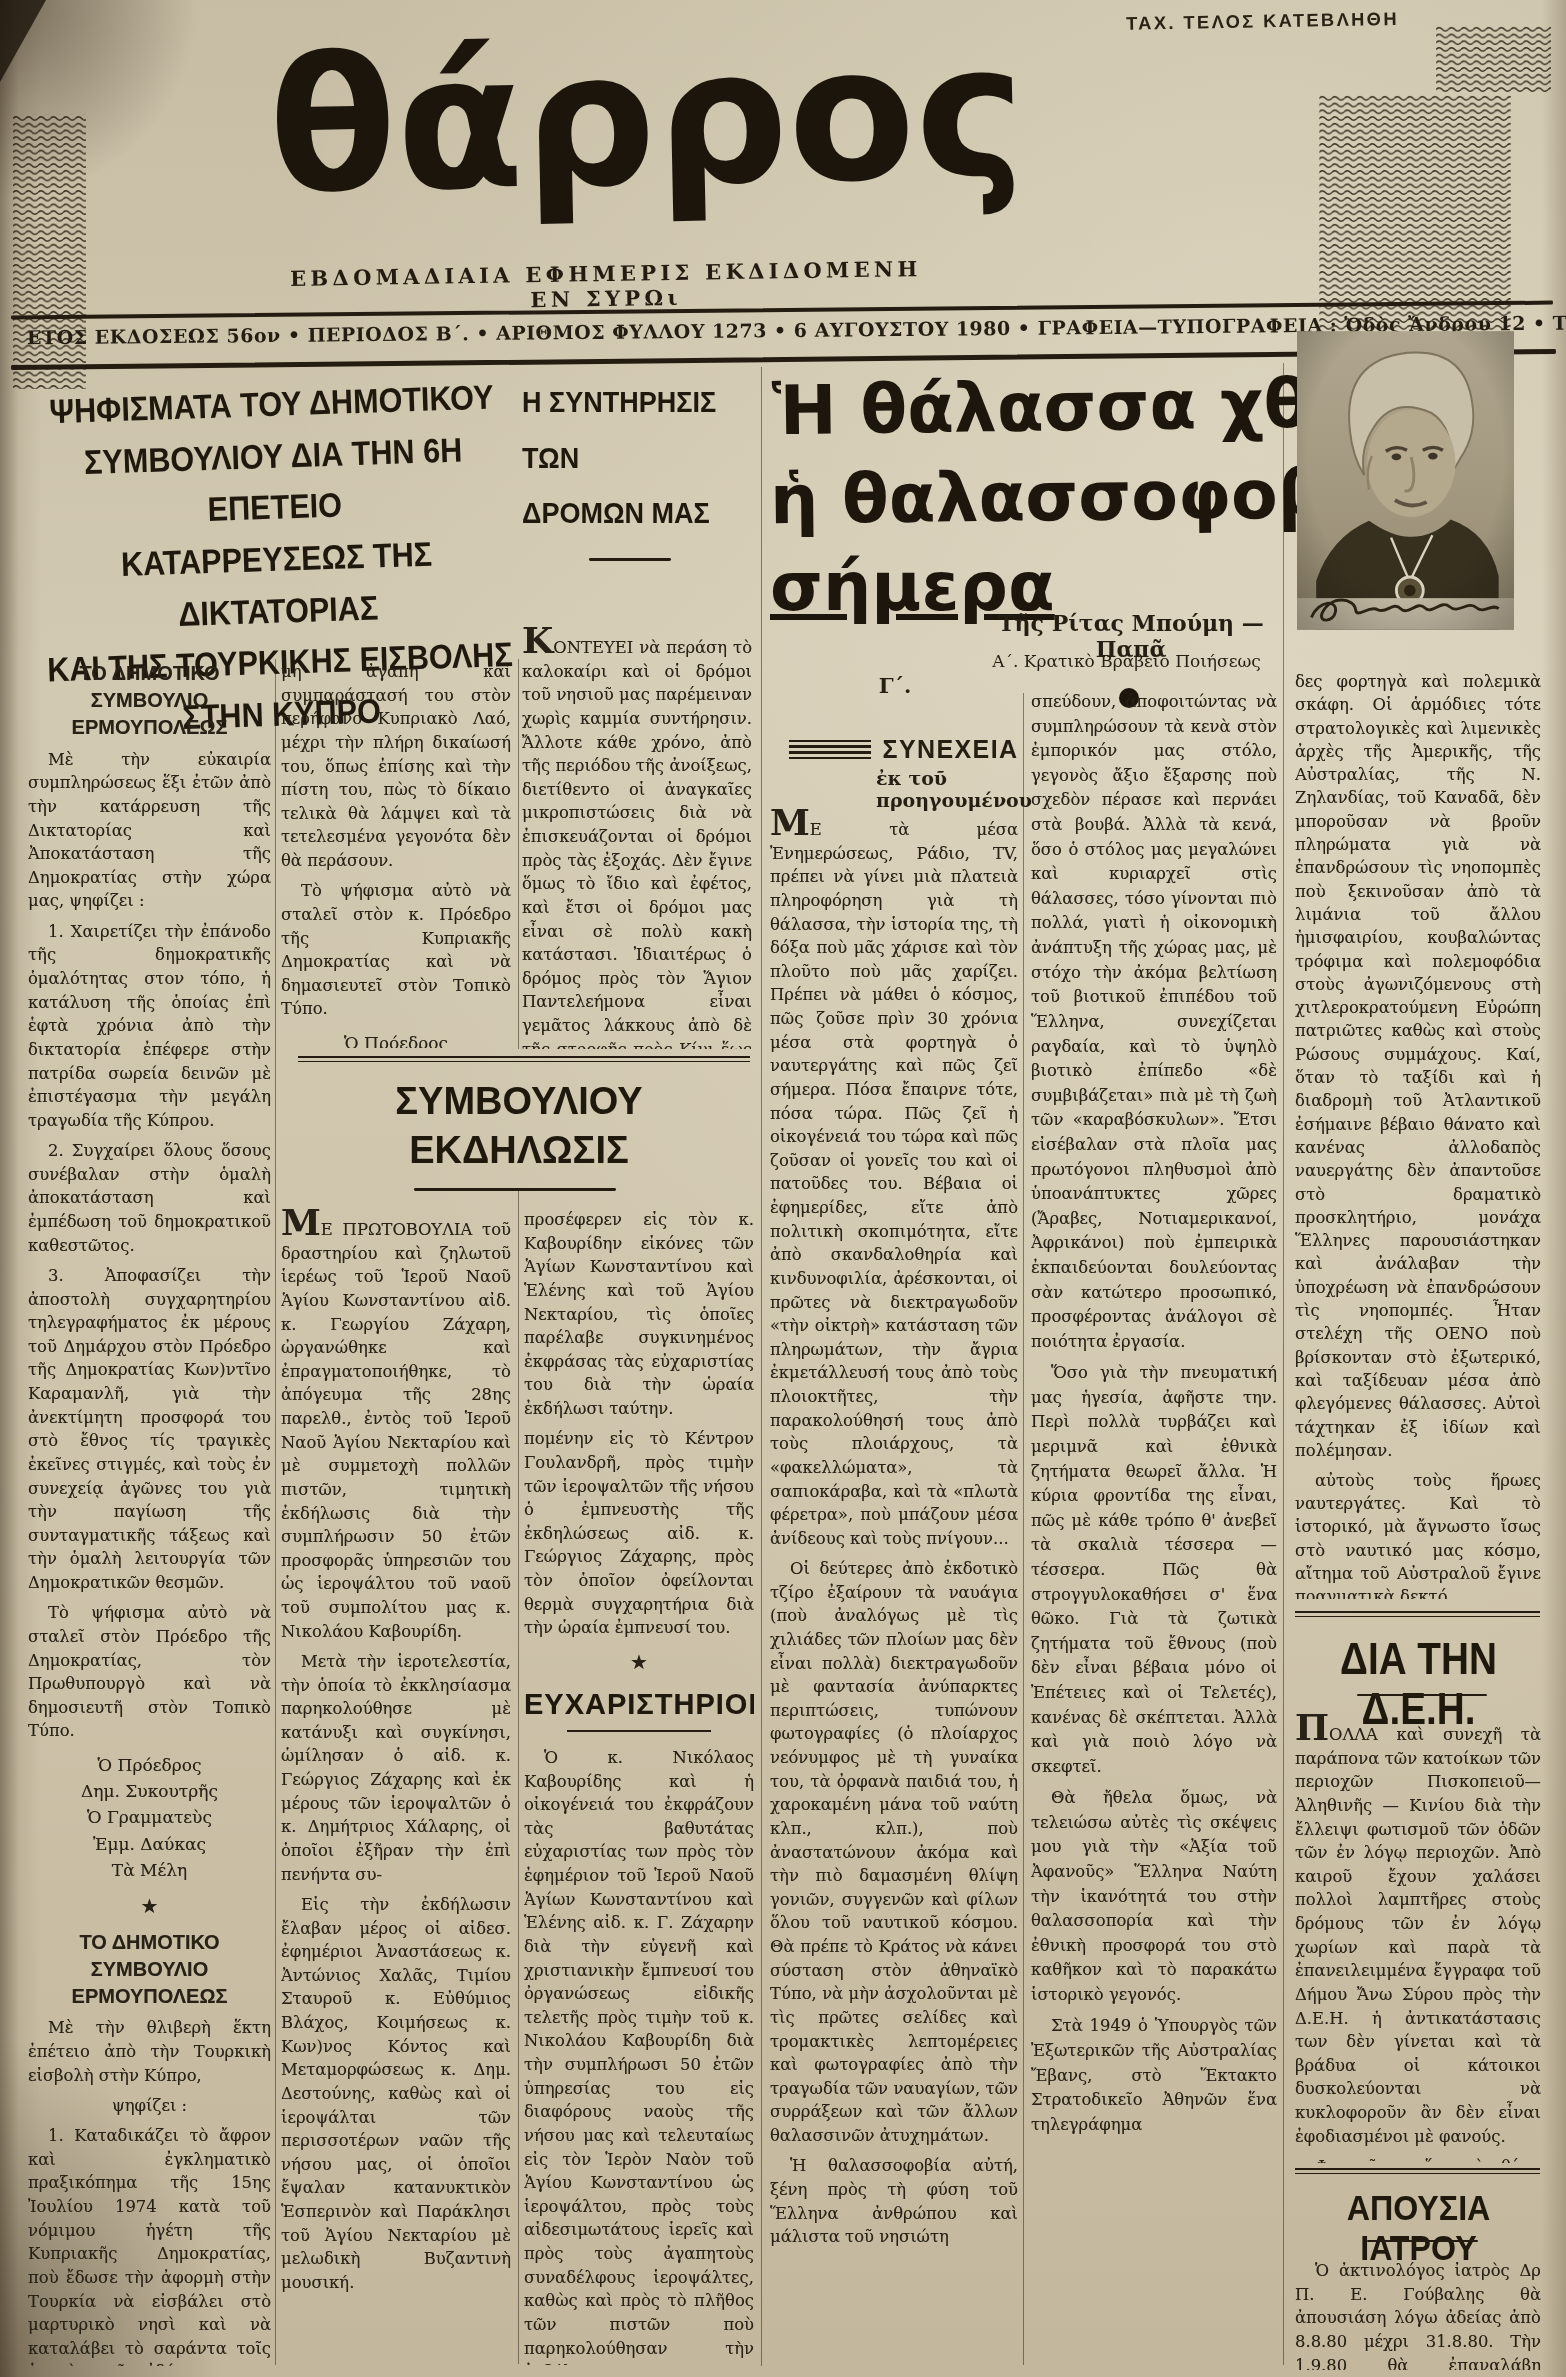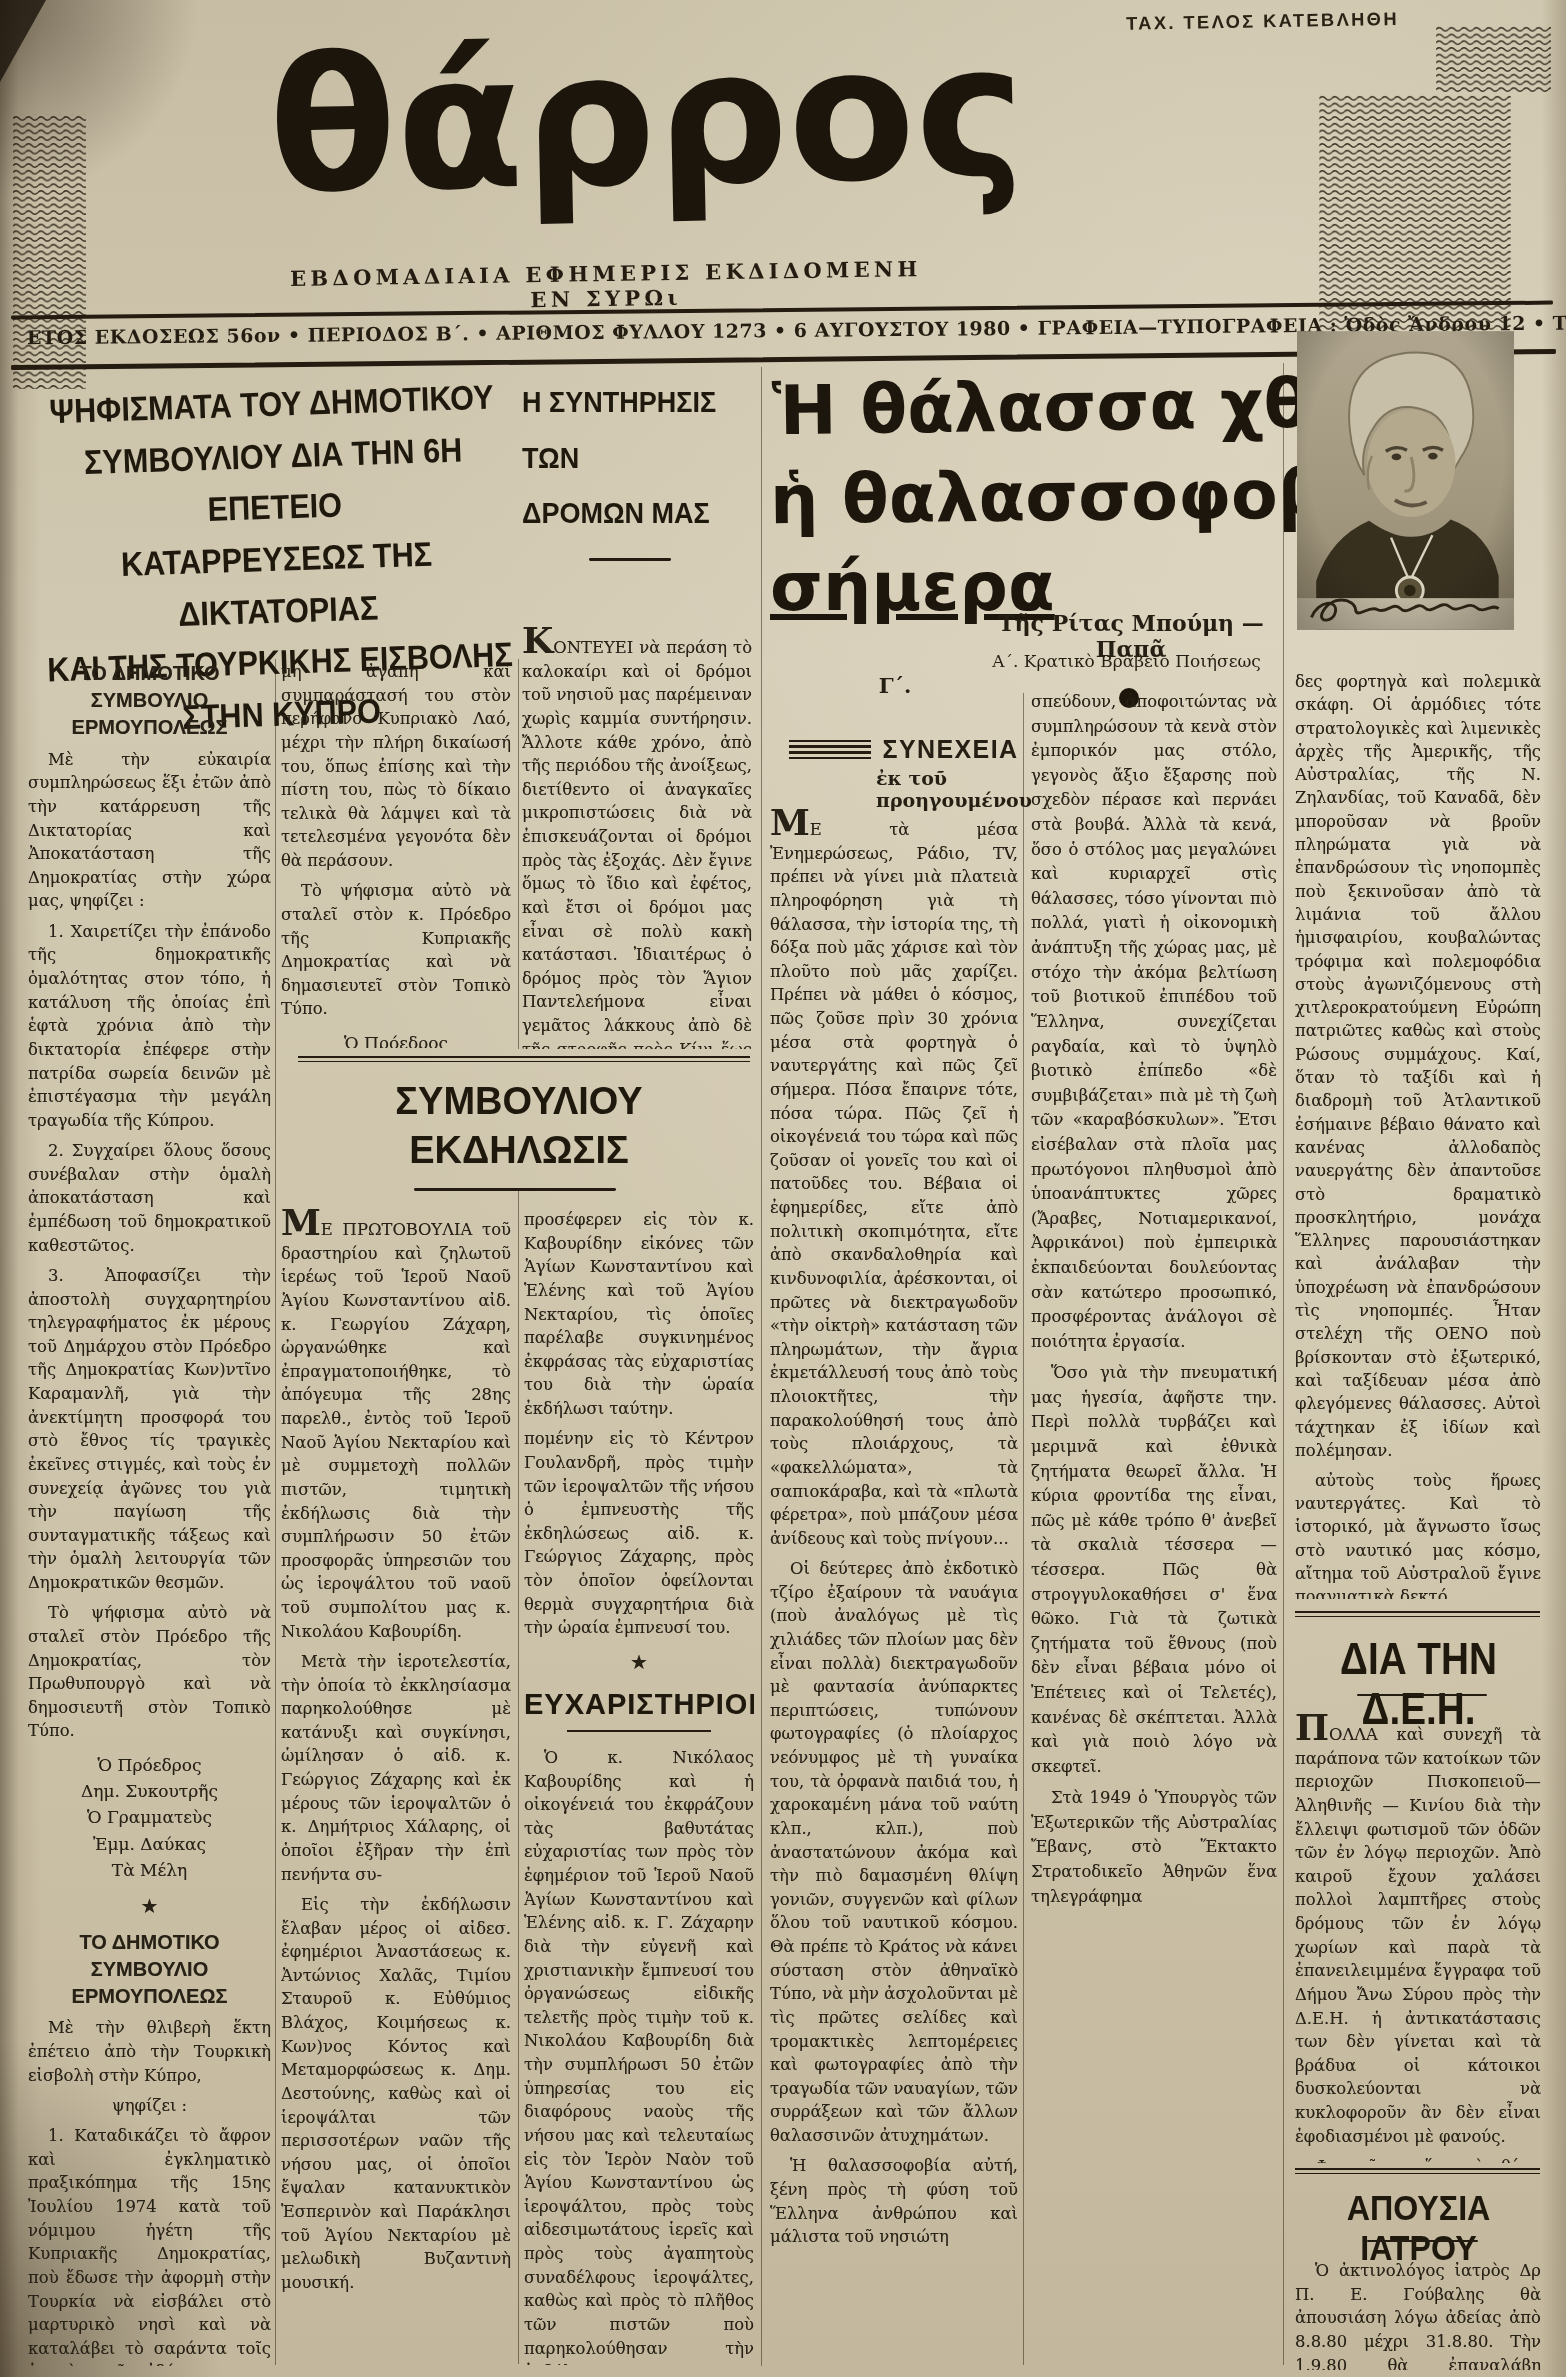--- a/index.html
+++ b/index.html
@@ -174,20 +174,21 @@
   </div>
 
   <div class="bodycol clip" style="left:770px;top:808px;width:248px;height:1557px;">
     <p class="lead">ΜΕ τὰ μέσα Ἐνημερώσεως, Ράδιο, TV, πρέπει νὰ γίνει μιὰ πλατειὰ πληροφόρηση γιὰ τὴ θάλασσα, τὴν ἱστορία της, τὴ δόξα ποὺ μᾶς χάρισε καὶ τὸν πλοῦτο ποὺ μᾶς χαρίζει. Πρέπει νὰ μάθει ὁ κόσμος, πῶς ζοῦσε πρὶν 30 χρόνια μέσα στὰ φορτηγὰ ὁ ναυτεργάτης καὶ πῶς ζεῖ σήμερα. Πόσα ἔπαιρνε τότε, πόσα τώρα. Πῶς ζεῖ ἡ οἰκογένειά του τώρα καὶ πῶς ζοῦσαν οἱ γονεῖς του καὶ οἱ πατοῦδες του. Βέβαια οἱ ἐφημερίδες, εἴτε ἀπὸ πολιτικὴ σκοπιμότητα, εἴτε ἀπὸ σκανδαλοθηρία καὶ κινδυνοφιλία, ἀρέσκονται, οἱ πρῶτες νὰ διεκτραγωδοῦν «τὴν οἰκτρὴ» κατάσταση τῶν πληρωμάτων, τὴν ἄγρια ἐκμετάλλευσή τους ἀπὸ τοὺς πλοιοκτῆτες, τὴν παρακολούθησή τους ἀπὸ τοὺς πλοιάρχους, τὰ «φακελλώματα», τὰ σαπιοκάραβα, καὶ τὰ «πλωτὰ φέρετρα», ποὺ μπάζουν μέσα ἀνίδεους καὶ τοὺς πνίγουν...</p>
     <p>Οἱ δεύτερες ἀπὸ ἐκδοτικὸ τζίρο ἐξαίρουν τὰ ναυάγια (ποὺ ἀναλόγως μὲ τὶς χιλιάδες τῶν πλοίων μας δὲν εἶναι πολλὰ) διεκτραγωδοῦν μὲ φαντασία ἀνύπαρκτες περιπτώσεις, τυπώνουν φωτογραφίες (ὁ πλοίαρχος νεόνυμφος μὲ τὴ γυναίκα του, τὰ ὀρφανὰ παιδιά του, ἡ χαροκαμένη μάνα τοῦ ναύτη κλπ., κλπ.), ποὺ ἀναστατώνουν ἀκόμα καὶ τὴν πιὸ δαμασμένη θλίψη γονιῶν, συγγενῶν καὶ φίλων ὅλου τοῦ ναυτικοῦ κόσμου. Θὰ πρέπε τὸ Κράτος νὰ κάνει σύσταση στὸν ἀθηναϊκὸ Τύπο, νὰ μὴν ἀσχολοῦνται μὲ τὶς πρῶτες σελίδες καὶ τρομακτικὲς λεπτομέρειες καὶ φωτογραφίες ἀπὸ τὴν τραγωδία τῶν ναυαγίων, τῶν συρράξεων καὶ τῶν ἄλλων θαλασσινῶν ἀτυχημάτων.</p>
     <p>Ἡ θαλασσοφοβία αὐτή, ξένη πρὸς τὴ φύση τοῦ Ἕλληνα ἀνθρώπου καὶ μάλιστα τοῦ νησιώτη</p>
   </div>
   <div class="bodycol clip" style="left:1031px;top:690px;width:246px;height:1674px;line-height:1.5;">
     <p style="text-indent:0;">σπεύδουν, ἀποφοιτώντας νὰ συμπληρώσουν τὰ κενὰ στὸν ἐμπορικόν μας στόλο, γεγονὸς ἄξιο ἔξαρσης ποὺ σχεδὸν πέρασε καὶ περνάει στὰ βουβά. Ἀλλὰ τὰ κενά, ὅσο ὁ στόλος μας μεγαλώνει καὶ κυριαρχεῖ στὶς θάλασσες, τόσο γίνονται πιὸ πολλά, γιατὶ ἡ οἰκονομικὴ ἀνάπτυξη τῆς χώρας μας, μὲ στόχο τὴν ἀκόμα βελτίωση τοῦ βιοτικοῦ ἐπιπέδου τοῦ Ἕλληνα, συνεχίζεται ραγδαία, καὶ τὸ ὑψηλὸ βιοτικὸ ἐπίπεδο «δὲ συμβιβάζεται» πιὰ μὲ τὴ ζωὴ τῶν «καραβόσκυλων». Ἔτσι εἰσέβαλαν στὰ πλοῖα μας πρωτόγονοι πληθυσμοὶ ἀπὸ ὑποανάπτυκτες χῶρες (Ἄραβες, Νοτιαμερικανοί, Ἀφρικάνοι) ποὺ ἐμπειρικὰ ἐκπαιδεύονται δουλεύοντας σὰν κατώτερο προσωπικό, προσφέροντας ἀνάλογοι σὲ ποιότητα ἐργασία.</p>
     <p>Ὅσο γιὰ τὴν πνευματική μας ἡγεσία, ἀφῆστε την. Περὶ πολλὰ τυρβάζει καὶ μεριμνᾶ καὶ ἐθνικὰ ζητήματα θεωρεῖ ἄλλα. Ἡ κύρια φροντίδα της εἶναι, πῶς μὲ κάθε τρόπο θ' ἀνεβεῖ τὰ σκαλιὰ τέσσερα — τέσσερα. Πῶς θὰ στρογγυλοκαθήσει σ' ἕνα θῶκο. Γιὰ τὰ ζωτικὰ ζητήματα τοῦ ἔθνους (ποὺ δὲν εἶναι βέβαια μόνο οἱ Ἐπέτειες καὶ οἱ Τελετές), κανένας δὲ σκέπτεται. Ἀλλὰ καὶ γιὰ ποιὸ λόγο νὰ σκεφτεῖ.</p>
+    <p>Θὰ ἤθελα ὅμως, νὰ τελειώσω αὐτὲς τὶς σκέψεις μου γιὰ τὴν «Ἀξία τοῦ Ἀφανοῦς» Ἕλληνα Ναύτη τὴν ἱκανότητά του στὴν θαλασσοπορία καὶ τὴν ἐθνικὴ προσφορά του στὸ καθῆκον καὶ τὸ παρακάτω ἱστορικὸ γεγονός.</p>
     <p>Στὰ 1949 ὁ Ὑπουργὸς τῶν Ἐξωτερικῶν τῆς Αὐστραλίας Ἔβανς, στὸ Ἕκτακτο Στρατοδικεῖο Ἀθηνῶν ἕνα τηλεγράφημα</p>
   </div>
 
   <svg class="abs" style="left:1297px;top:331px;" width="217" height="299" viewBox="0 0 452 622">
     <defs>
       <linearGradient id="pbg" x1="0" y1="0" x2="0" y2="1">
         <stop offset="0" stop-color="#b0a68f"></stop>
           <stop offset="0.55" stop-color="#a2987f"></stop>
           <stop offset="1" stop-color="#968b72"></stop>
       </linearGradient>

